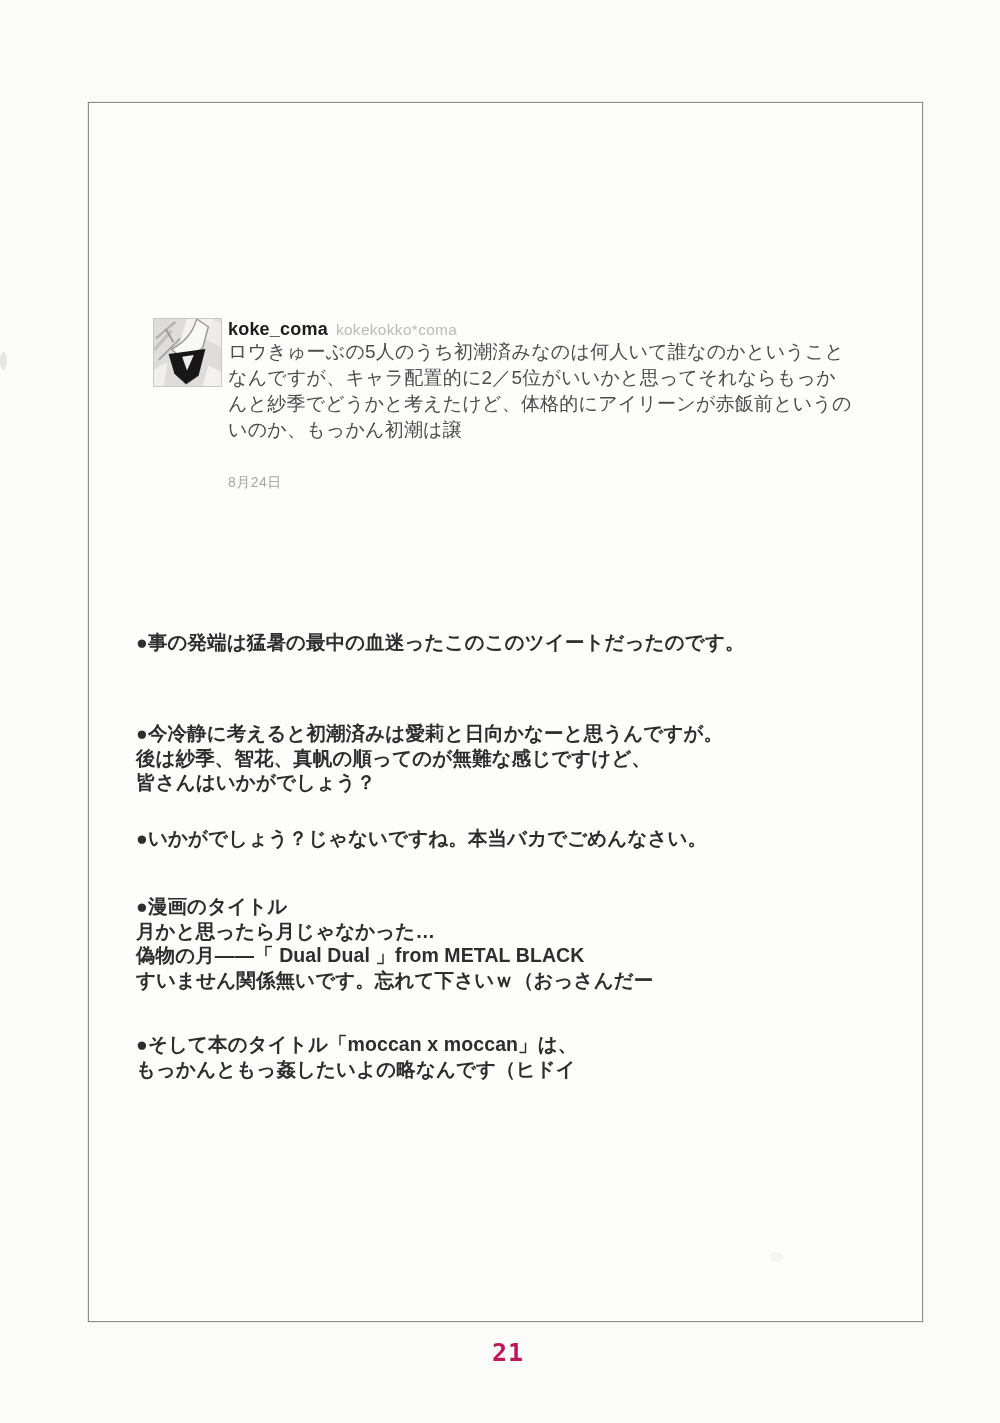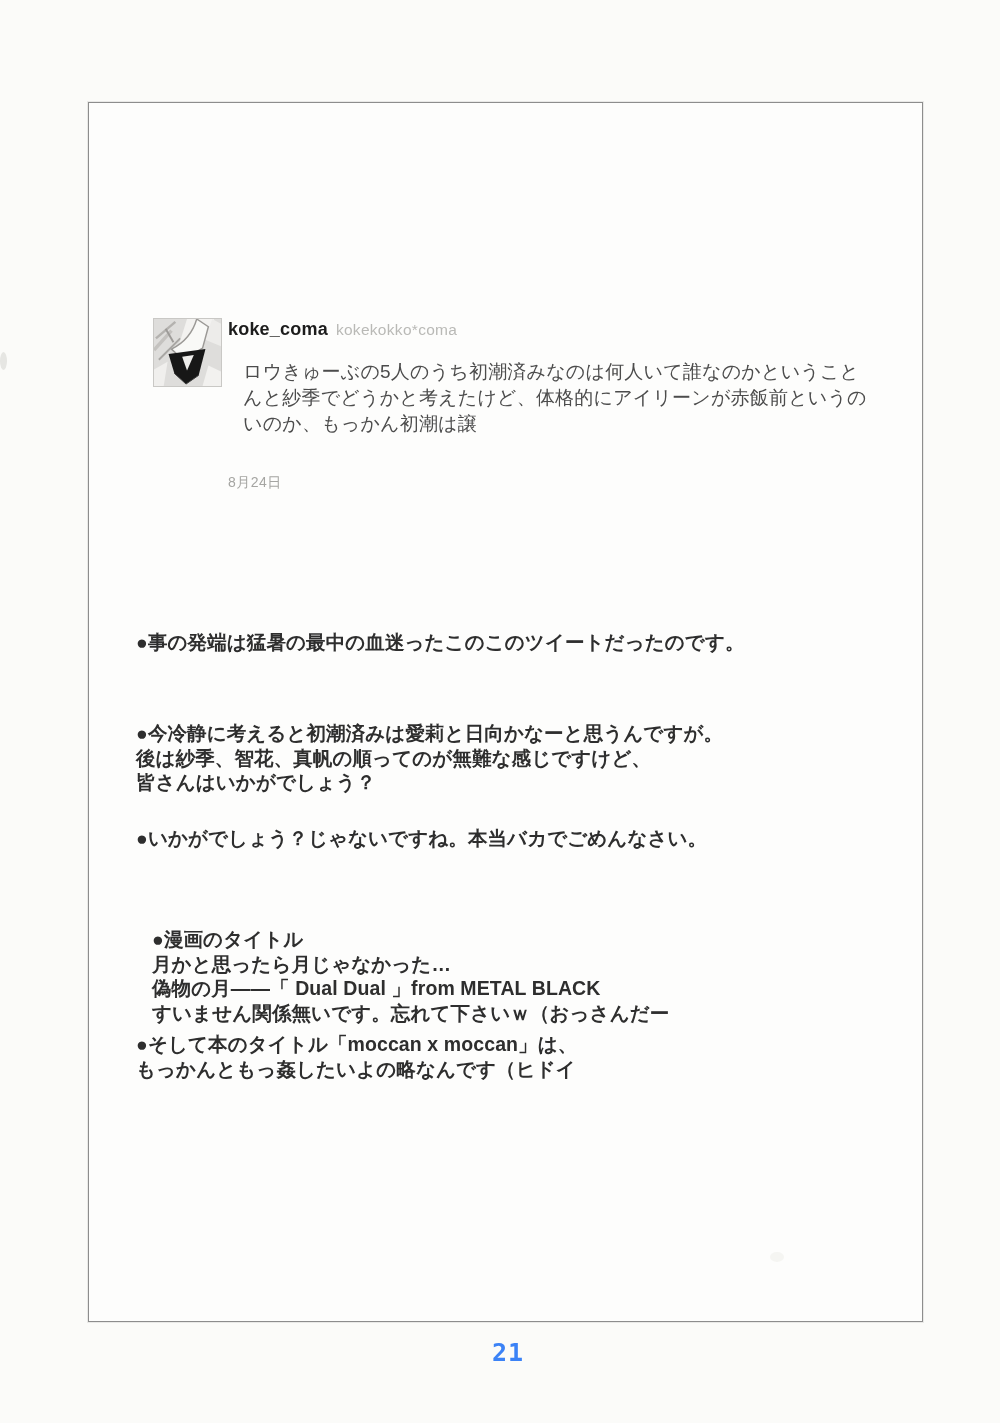--- a/index.html
+++ b/index.html
@@ -72,24 +72,23 @@
   }
   .tweet-handle {
     font-size: 15.5px;
     font-weight: normal;
     color: #b9b9b6;
     margin-left: 8px;
     letter-spacing: 0.3px;
   }
   .tweet-body {
     position: absolute;
-    left: 243px;
+    left: 228px;
     top: 339px;
     width: 620px;
-    margin-top: 20px;
   }
   .tweet-line {
     height: 26px;
     line-height: 26px;
     font-size: 19px;
     color: #4c4c4c;
     white-space: nowrap;
     letter-spacing: 0.2px;
   }
   .tweet-date {
@@ -113,34 +112,34 @@
     line-height: 24.5px;
     font-size: 19.5px;
     font-weight: 600;
     color: #2e2e2e;
     white-space: nowrap;
     letter-spacing: 0.1px;
   }
   .note-1 { top: 610px; margin-top: 20px; }
   .note-2 { top: 721px; }
   .note-3 { top: 826px; }
-  .note-4 { top: 927px; margin-left: 16px; }
+  .note-4 { top: 894px; }
   .note-5 { top: 1032px; }
 
   
   .page-number {
     position: absolute;
     left: 468px;
     top: 1338px;
     width: 80px;
     text-align: center;
     font-family: "DejaVu Sans Mono", "Liberation Mono", monospace;
     font-size: 25px;
     font-weight: 600;
-    color: #3b82f6;
+    color: #be185d;
     letter-spacing: 1px;
   }
 </style>
 </head>
 <body>
 
 <div class="canvas">
 
   <div class="sheet-border"></div>
   <div class="speck-1"></div>
@@ -163,20 +162,21 @@
       <path d="M21,56 L33,67 L46,58" stroke="#3a3a3a" stroke-width="1" fill="none"></path>
     </svg>
   </div>
 
   <div class="tweet-header">
     <span class="tweet-username">koke_coma</span><span class="tweet-handle">kokekokko*coma</span>
   </div>
 
   <div class="tweet-body">
     <div class="tweet-line">ロウきゅーぶの5人のうち初潮済みなのは何人いて誰なのかということ</div>
+    <div class="tweet-line">なんですが、キャラ配置的に2／5位がいいかと思ってそれならもっか</div>
     <div class="tweet-line">んと紗季でどうかと考えたけど、体格的にアイリーンが赤飯前というの</div>
     <div class="tweet-line">いのか、もっかん初潮は譲</div>
   </div>
 
   <div class="tweet-date">8月24日</div>
 
   <div class="note note-1">
     <div class="note-line">●事の発端は猛暑の最中の血迷ったこのこのツイートだったのです。</div>
   </div>
 

